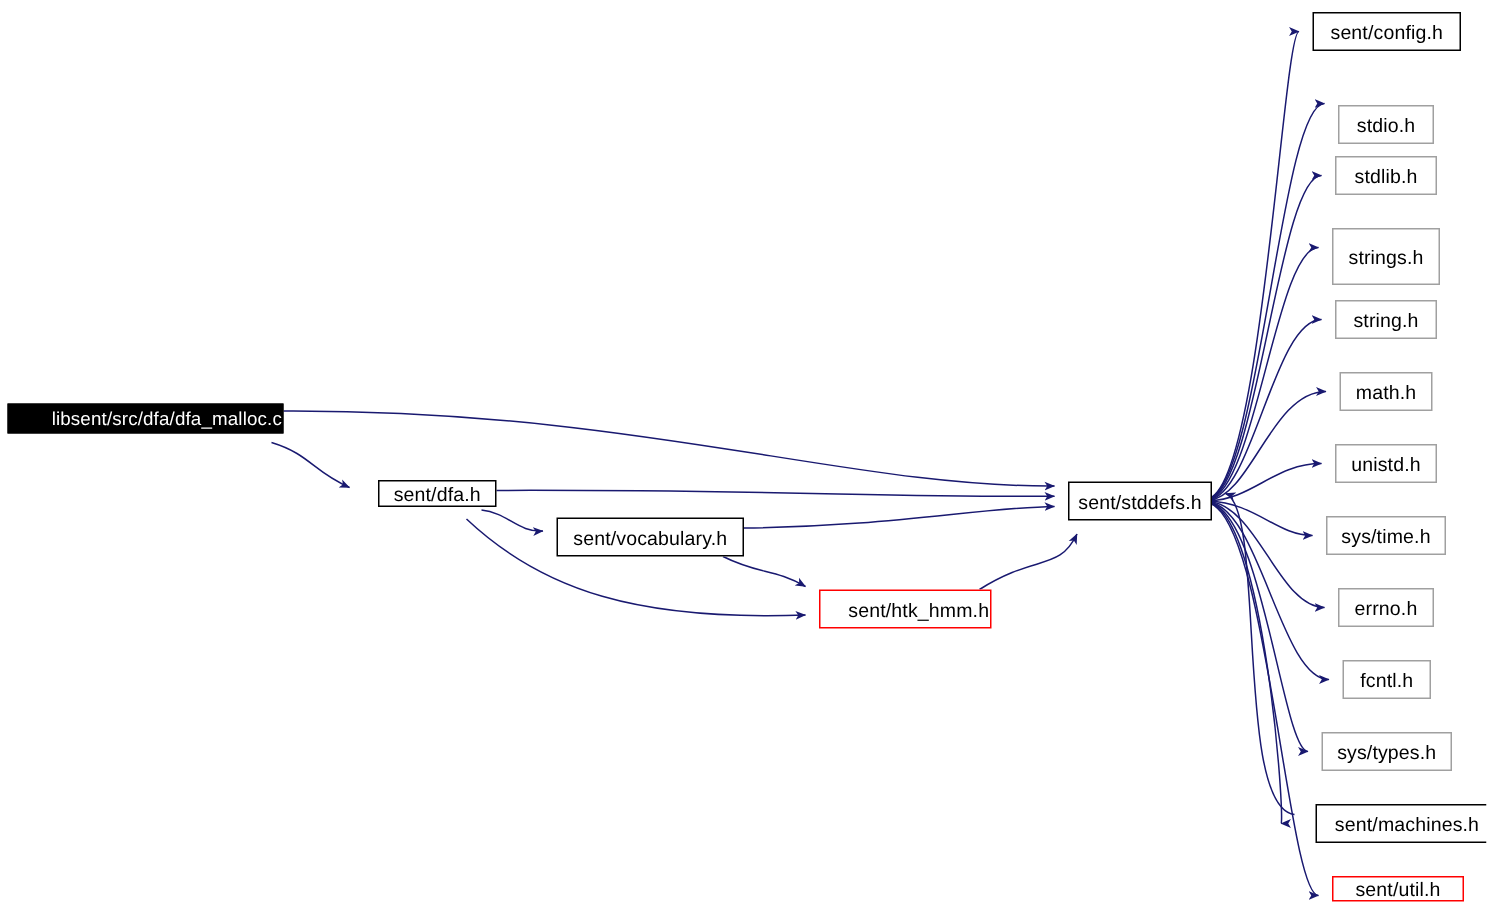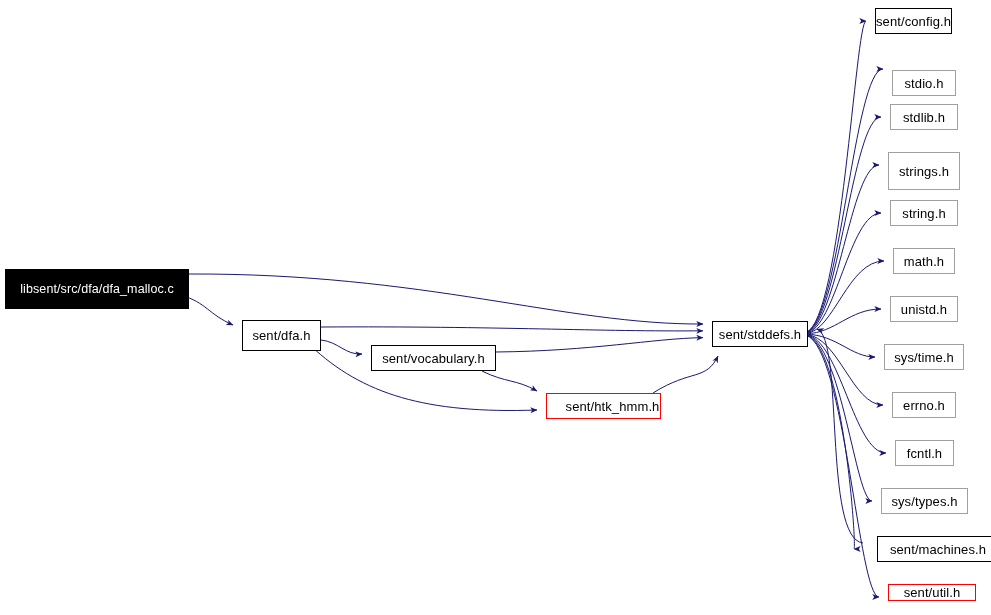--- a/index.html
+++ b/index.html
@@ -81,36 +81,36 @@
       <path d="M806,333.625 C834,330.72 848,261 884,261" fill="none" stroke="#191970" stroke-width="1" marker-end="url(#ah)"></path>
       <path d="M806,333.875 C835.5,332.88 849.5,309 881,309" fill="none" stroke="#191970" stroke-width="1" marker-end="url(#ah)"></path>
       <path d="M806,334.125 C837,335.04 851,357 875,357" fill="none" stroke="#191970" stroke-width="1" marker-end="url(#ah)"></path>
       <path d="M806,334.375 C838.5,337.2 852.5,405 883,405" fill="none" stroke="#191970" stroke-width="1" marker-end="url(#ah)"></path>
       <path d="M806,334.625 C840,339.36 854,453 886,453" fill="none" stroke="#191970" stroke-width="1" marker-end="url(#ah)"></path>
       <path d="M806,334.875 C841.5,341.52 855.5,501 872,501" fill="none" stroke="#191970" stroke-width="1" marker-end="url(#ah)"></path>
       <path d="M806,335.125 C843,343.68 857,549 854,549" fill="none" stroke="#191970" stroke-width="1" marker-end="url(#ah)"></path>
       <path d="M806,335.375 C844.5,345.84 858.5,597 879,597" fill="none" stroke="#191970" stroke-width="1" marker-end="url(#ah)"></path>
       <path d="M863,543 C823,539 844,338 817,329" fill="none" stroke="#191970" stroke-width="1" marker-end="url(#ah)"></path>
     </svg>
-<div class="node kind-root" style="left: 5px; top: 269px; width: 184px; height: 40px;">
+<div class="node kind-root" style="left: 5px; top: 269px; width: 184px; height: 20px; justify-content: flex-end;">
       <span>libsent/src/dfa/dfa_malloc.c</span>
     </div>
-    <div class="node kind-local" style="left: 242px; top: 320px; width: 79px; height: 31px; align-items: center;">
+    <div class="node kind-local" style="left: 252px; top: 320px; width: 79px; height: 18px; align-items: center;">
       <span>sent/dfa.h</span>
     </div>
     <div class="node kind-local" style="left: 371px; top: 345px; width: 125px; height: 26px;">
       <span>sent/vocabulary.h</span>
     </div>
     <div class="node kind-highlight" style="left: 546px; top: 393px; width: 115px; height: 26px; padding-left: 18px;">
       <span>sent/htk_hmm.h</span>
     </div>
     <div class="node kind-local" style="left: 712px; top: 321px; width: 96px; height: 26px;">
       <span>sent/stddefs.h</span>
     </div>
-    <div class="node kind-local" style="left: 875px; top: 8px; width: 77px; height: 26px;">
+    <div class="node kind-local" style="left: 875px; top: 8px; width: 99px; height: 26px;">
       <span>sent/config.h</span>
     </div>
     <div class="node kind-system" style="left: 892px; top: 56px; width: 64px; height: 26px; margin-top: 14px;">
       <span>stdio.h</span>
     </div>
     <div class="node kind-system" style="left: 890px; top: 104px; width: 68px; height: 26px;">
       <span>stdlib.h</span>
     </div>
     <div class="node kind-system" style="left: 888px; top: 152px; width: 72px; height: 38px;">
       <span>strings.h</span>

